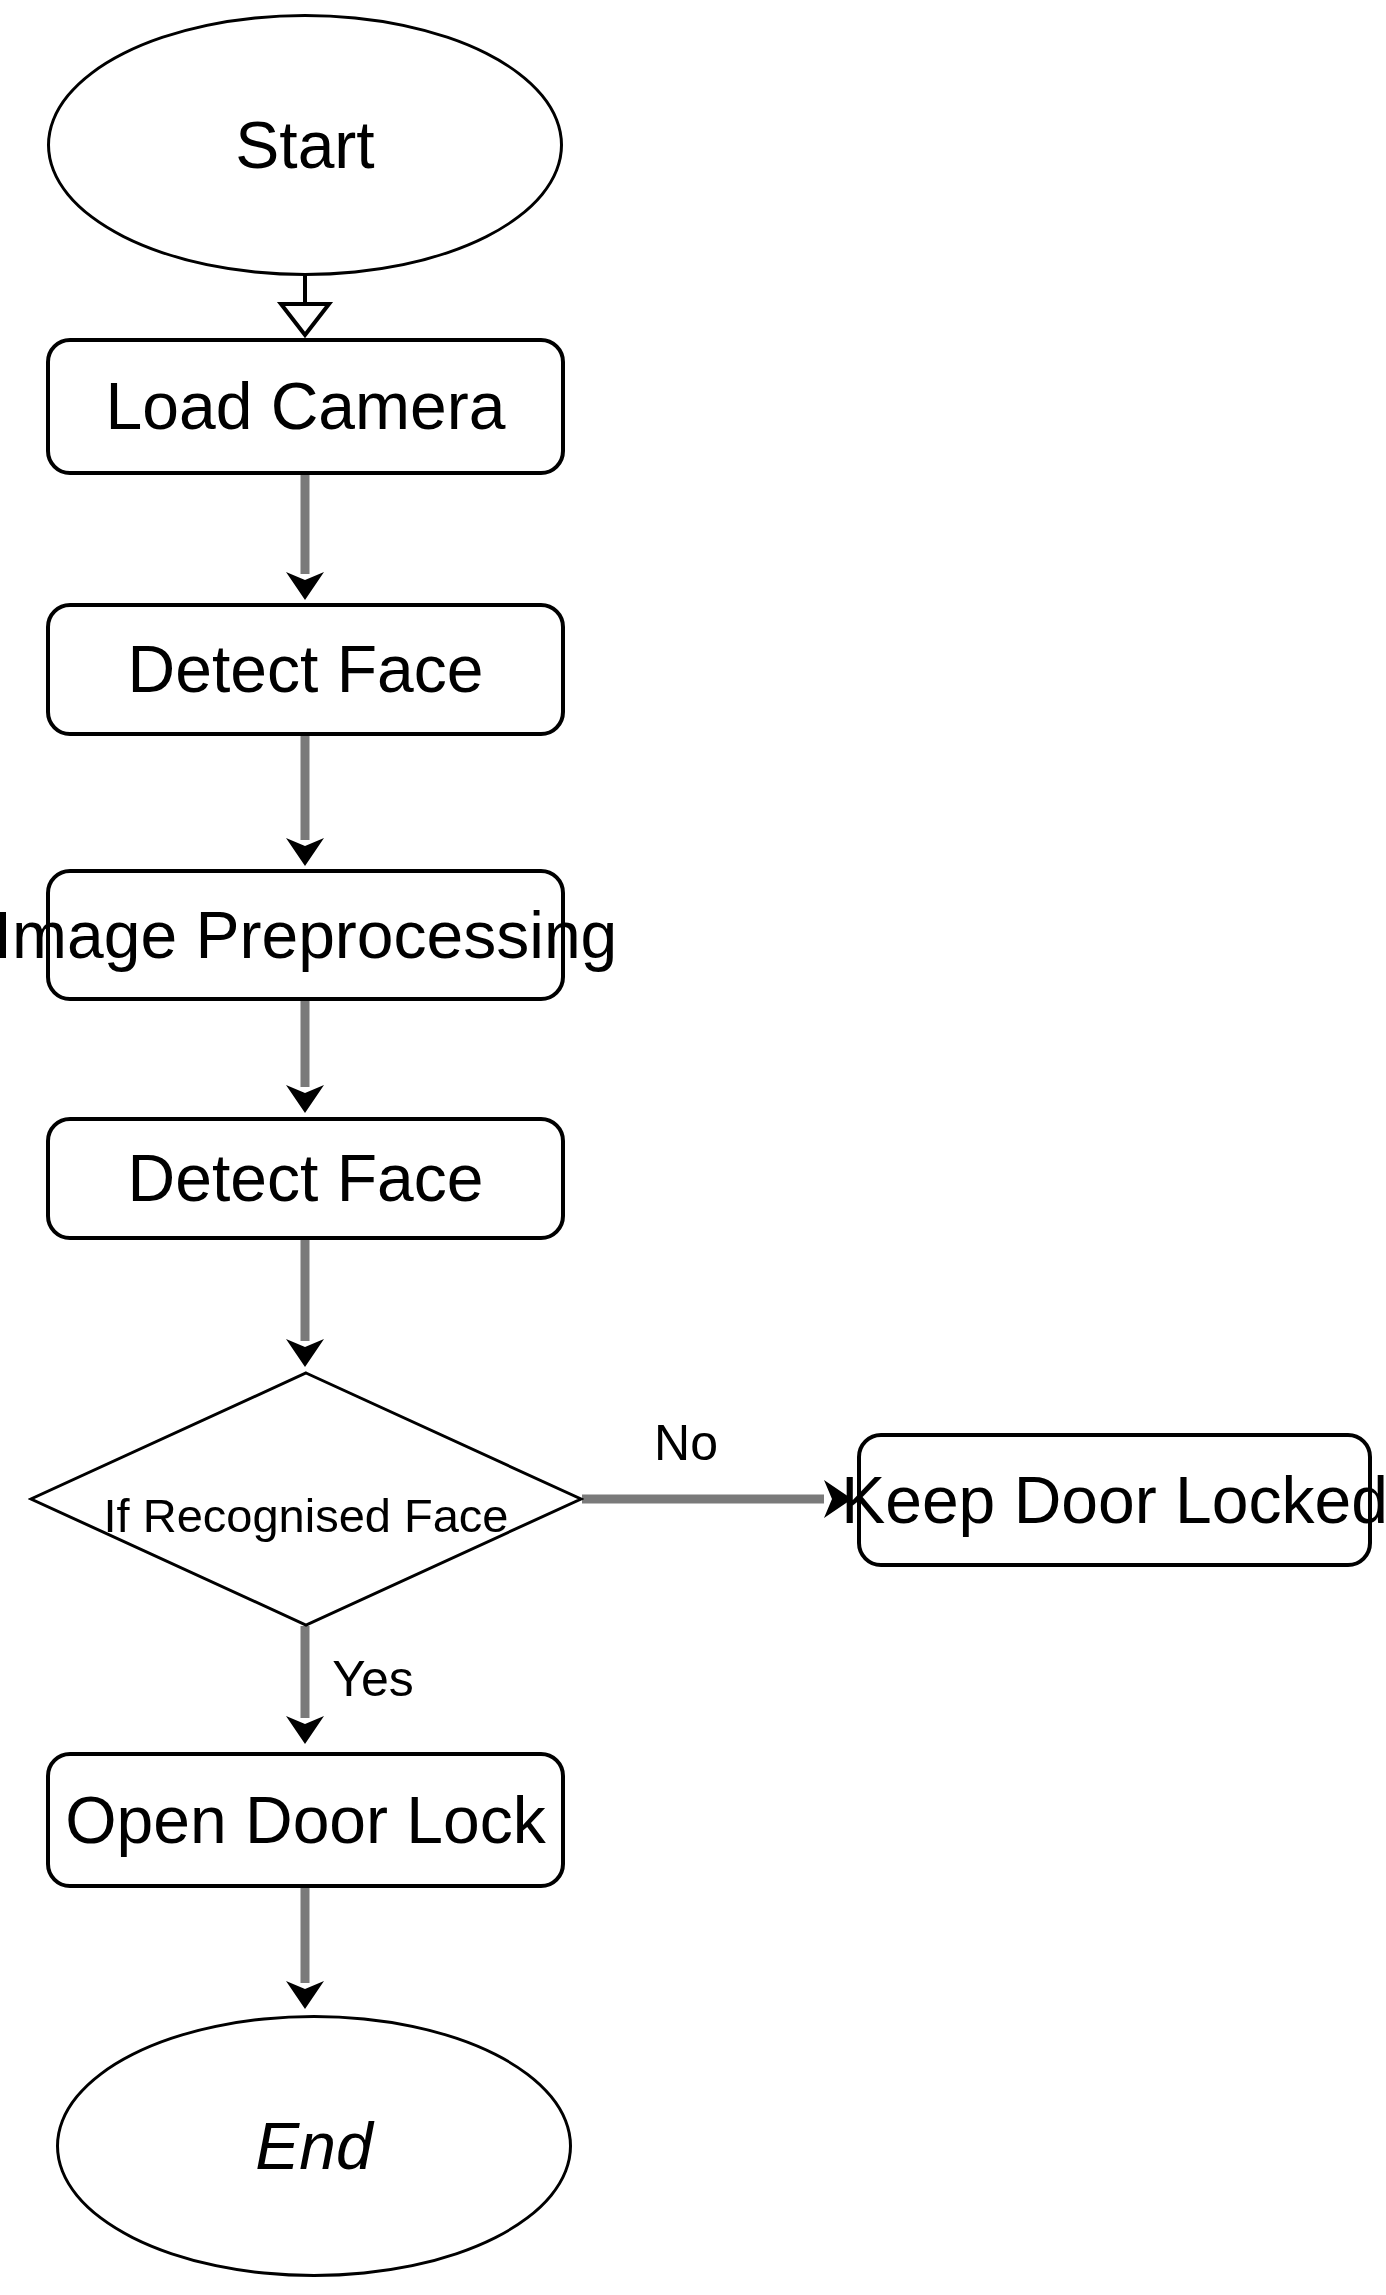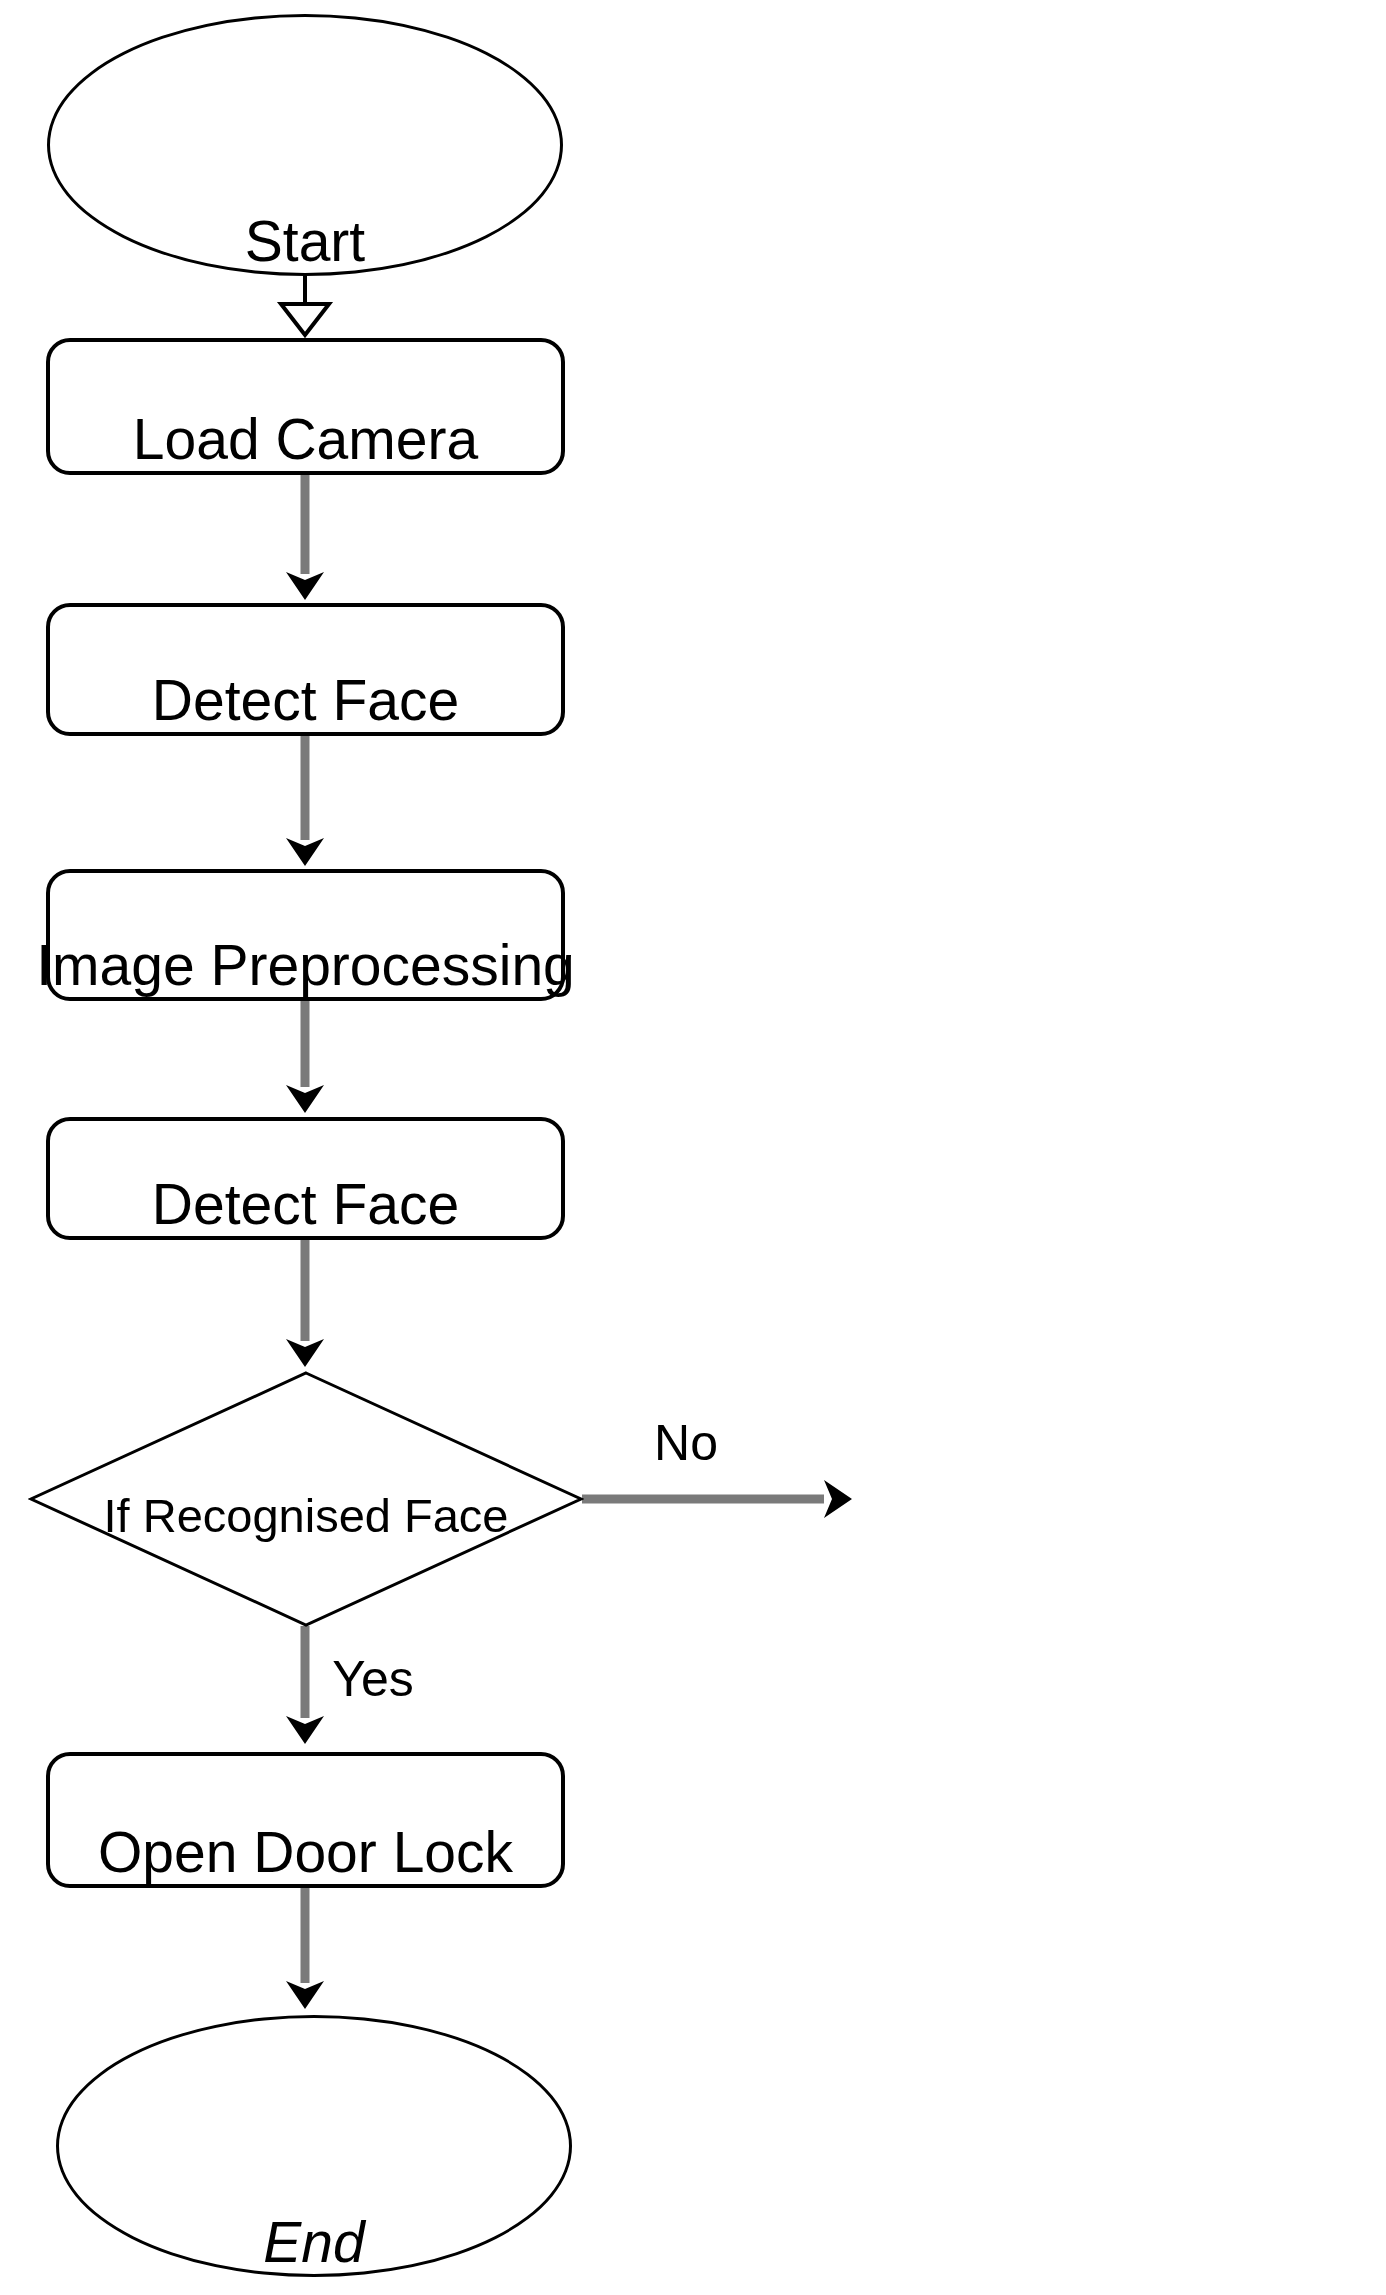--- a/index.html
+++ b/index.html
@@ -23,24 +23,24 @@
     width: 1386px;
     height: 2295px;
     pointer-events: none;
   }
   .node {
     position: absolute;
     box-sizing: border-box;
     background: #ffffff;
     border: 4px solid #000000;
     display: flex;
-    align-items: flex-end;
+    align-items: center;
     justify-content: center;
     text-align: center;
-    font-size: 57px;
+    font-size: 66px;
     line-height: 1.1;
     white-space: nowrap;
   }
   .terminal {
     border-radius: 50%;
     border-width: 3px;
   }
   .process {
     border-radius: 24px;
   }
@@ -145,20 +145,23 @@
     <span>Detect Face</span>
   </div>
 
   <div class="diamond-wrap">
     <svg width="556" height="258" viewBox="0 0 556 258">
       <polygon points="278,3 553,129 278,255 3,129" fill="#ffffff" stroke="#000000" stroke-width="3"></polygon>
     </svg>
     <div class="diamond-label">If Recognised Face</div>
   </div>
 
+  <div class="node process" style="left:857px; top:1433px; width:515px; height:134px;">
+    <span>Keep Door Locked</span>
+  </div>
 
   <div class="node process" style="left:46px; top:1752px; width:519px; height:136px;">
     <span>Open Door Lock</span>
   </div>
 
   <div class="node terminal" style="left:56px; top:2015px; width:516px; height:262px;font-style:italic;">
     <span>End</span>
   </div>
 
   <div class="edge-label edge-label-no">No</div>

